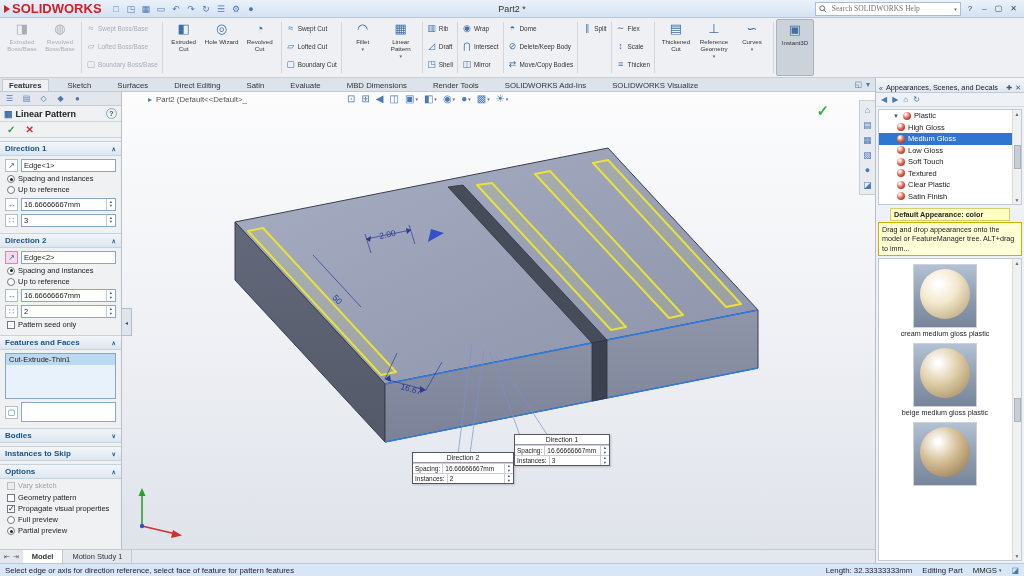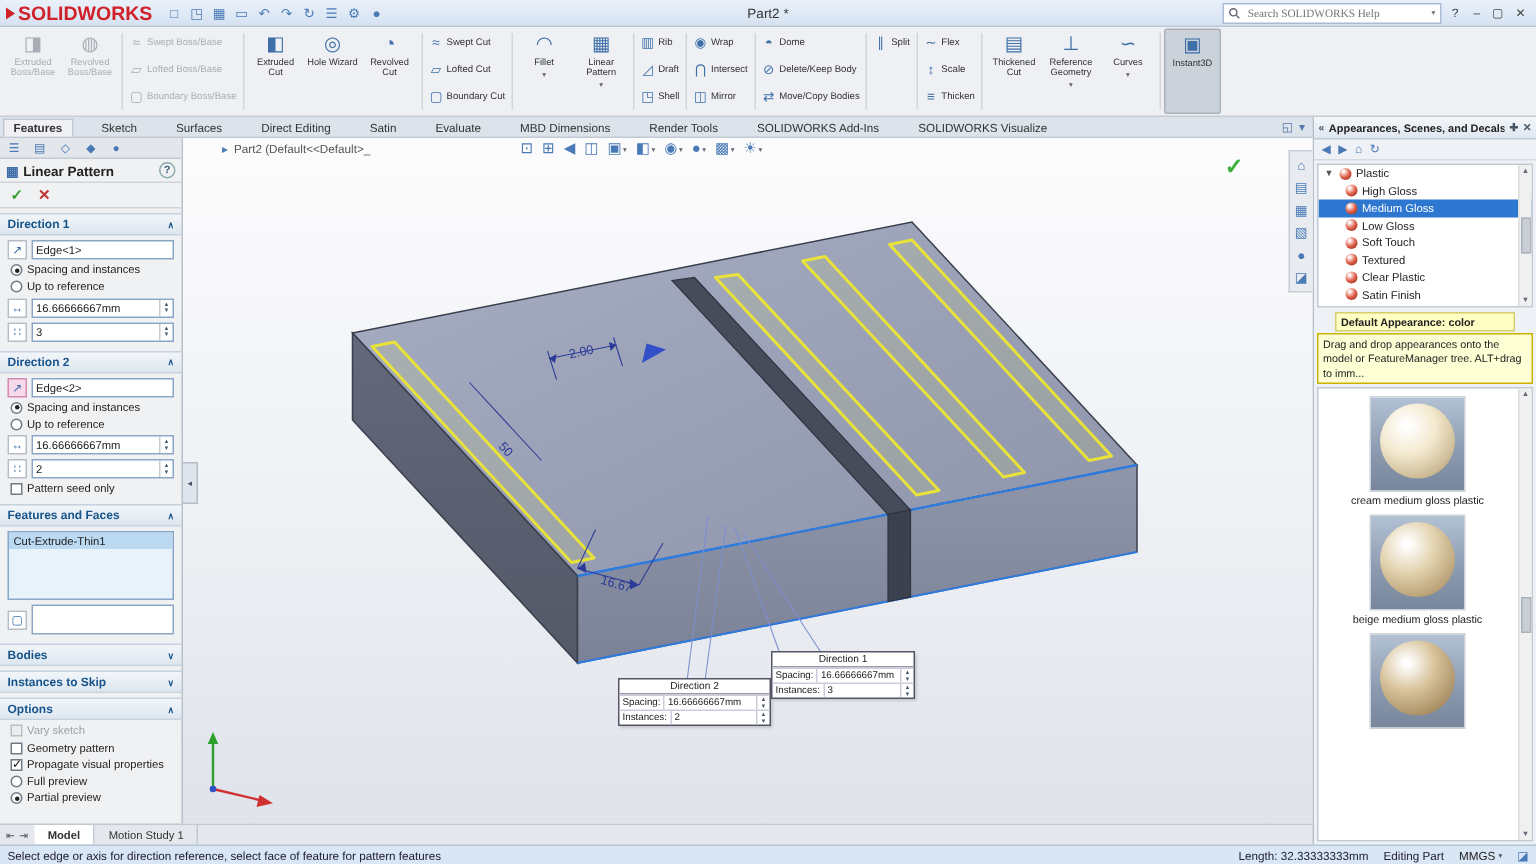--- a/index.html
+++ b/index.html
@@ -103,27 +103,27 @@
   .cv{flex:1;border-left:1px solid #ccd;padding:1px 2px;white-space:nowrap;overflow:hidden}
 
   
   .bottom-tabs{height:13px;background:#e4e7eb;border-top:1px solid #c2c9d2;display:flex;align-items:stretch;font-size:7.5px;flex:none}
   .bt-icons{display:flex;align-items:center;gap:3px;padding:0 4px;color:#556;font-size:7px}
   .btab{display:flex;align-items:center;padding:0 9px;border-right:1px solid #c2c9d2;color:#333}
   .btab.active{background:#fff;font-weight:bold}
 
   
   .taskpane{background:#eef1f5;border-left:1px solid #b8bfc8;display:flex;flex-direction:column;overflow:hidden}
-  .tp-header{height:14px;display:flex;align-items:center;gap:3px;padding:0 3px;background:linear-gradient(#f4f7fa,#dfe7f0);border-bottom:1px solid #c2c9d2;font-size:7.3px;font-weight:bold;flex:none}
+  .tp-header{height:14px;display:flex;align-items:flex-end;gap:3px;padding:0 3px;background:linear-gradient(#f4f7fa,#dfe7f0);border-bottom:1px solid #c2c9d2;font-size:7.3px;font-weight:normal;flex:none}
   .tp-hicon{font-size:7px;color:#456;flex:none}
   .tp-title{white-space:nowrap;overflow:hidden;flex:1}
   .tp-toolbar{height:13px;display:flex;gap:5px;align-items:center;padding:0 5px;border-bottom:1px solid #d5dae0;flex:none}
   .tp-toolbar span{font-size:8px;color:#4a7ab5}
   .tree{background:#fff;border:1px solid #c2c9d2;margin:2px;height:94px;position:relative;overflow:hidden;flex:none}
-  .trow{display:flex;align-items:center;gap:3px;height:11.5px;padding-left:4px;font-size:7.5px;white-space:nowrap}
+  .trow{display:flex;align-items:center;gap:3px;height:11.5px;padding-left:14px;font-size:7.5px;white-space:nowrap}
   .trow.child{padding-left:18px}
   .trow.sel{background:#2e77d0;color:#fff}
   .ball{width:8px;height:8px;border-radius:50%;background:radial-gradient(circle at 35% 30%,#fff 5%,#e0604a 50%,#8c2a1a 95%);flex:none}
   .texp{font-size:6px;width:7px;color:#555;flex:none}
   .tscroll{position:absolute;right:0;top:0;bottom:0;width:9px;background:#f0f0f0;border-left:1px solid #dcdcdc;display:flex;flex-direction:column;justify-content:space-between;align-items:center;font-size:5px;color:#667;padding:1px 0;box-sizing:border-box}
   .tthumb{width:5px;height:22px;background:#c9ced6;border:1px solid #aab2bc}
   .defbar{background:#ffffc4;border:1px solid #d8cc70;margin:1px 14px;padding:1px 3px;font-size:7.2px;font-weight:bold;flex:none}
   .tooltipbox{background:#ffffd6;border:1px solid #c8b400;margin:0 2px;padding:2px 3px;font-size:7.2px;line-height:1.3;flex:none}
   .thumbs{flex:1;background:#fff;border:1px solid #c2c9d2;margin:2px;position:relative;overflow:hidden;padding-right:10px;box-sizing:border-box}
   .thumb{margin:5px 0 2px}

